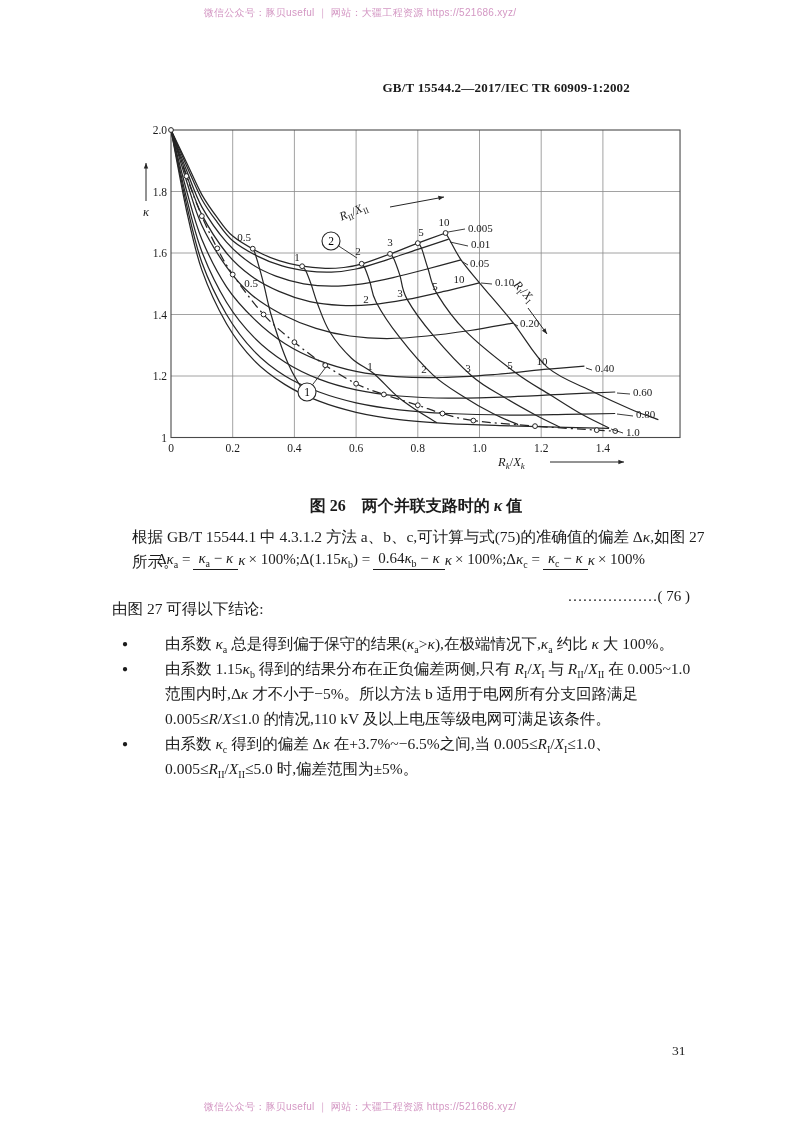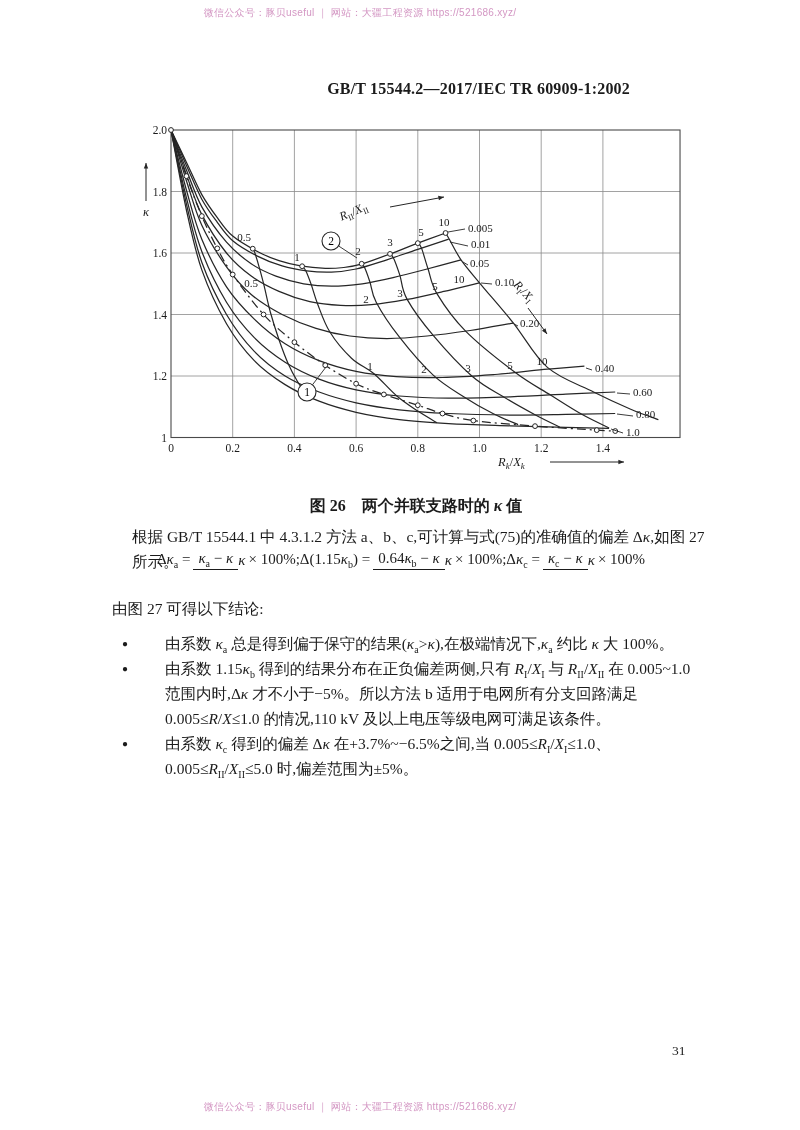--- a/index.html
+++ b/index.html
@@ -2,21 +2,21 @@
 <html><head>
 <meta charset="utf-8">
 <style>
   html,body{margin:0;padding:0;background:#ffffff;}
   .page{position:relative;width:720px;height:1130px;background:#ffffff;overflow:hidden;
         font-family:"Liberation Serif","DejaVu Serif",serif;color:#1b1b1b;}
   .watermark{position:absolute;left:0;width:100%;text-align:center;
         font-family:"Liberation Sans","DejaVu Sans",sans-serif;font-size:10px;letter-spacing:.3px;opacity:.9;}
   .wm-top{top:6px;}
   .wm-bottom{top:1100px;}
-  .header{position:absolute;top:80px;right:90px;font-size:16px;font-weight:bold;letter-spacing:.2px;}
+  .header{position:absolute;top:80px;right:90px;font-size:13px;font-weight:bold;letter-spacing:.2px;}
   .chart-wrap{position:absolute;left:130px;top:115px;width:570px;height:378px;}
   .caption{position:absolute;top:496px;left:16px;width:800px;text-align:center;
            font-size:16px;font-weight:bold;}
   .para{position:absolute;left:112px;width:578px;font-size:15.5px;line-height:25px;}
   .p1{top:524px;margin-left:20px;}
   .p2{top:596px;font-family:Liberation Serif, serif;}
   .formula{position:absolute;left:112px;top:549px;width:578px;display:flex;
            align-items:center;justify-content:center;font-size:15px;}
   .fpart{white-space:nowrap;}
   .frac{display:inline-flex;flex-direction:row;align-items:center;margin:0 3px;line-height:19px;}
@@ -194,20 +194,21 @@
         <span class="den"><span class="it">κ</span></span>
       </span>
       <span class="fpart"><span> × 100%;</span></span>
       <span class="fpart"><span>Δ</span><span class="it">κ</span><sub class="sb">c</sub><span> = </span></span>
       <span class="frac">
         <span class="num"><span class="it">κ</span><sub class="sb">c</sub><span> − </span><span class="it">κ</span></span>
         <span class="den"><span class="it">κ</span></span>
       </span>
       <span class="fpart"><span> × 100%</span></span>
     </div>
+  <div class="eqnum"><span>………………</span><span>( 76 )</span></div>
 
   <div class="para p2"><span>由图 27 可得以下结论:</span></div>
 
   <div class="bullets" id="bullets">
       <div class="bullet">
         <span class="dot">●</span>
         <div class="bt"><span>由系数 </span><span class="it">κ</span><sub class="sb">a</sub><span> 总是得到偏于保守的结果(</span><span class="it">κ</span><sub class="sb">a</sub><span>&gt;</span><span class="it">κ</span><span>),在极端情况下,</span><span class="it">κ</span><sub class="sb">a</sub><span> 约比 </span><span class="it">κ</span><span> 大 100%。</span></div>
       </div>
       <div class="bullet">
         <span class="dot">●</span>

